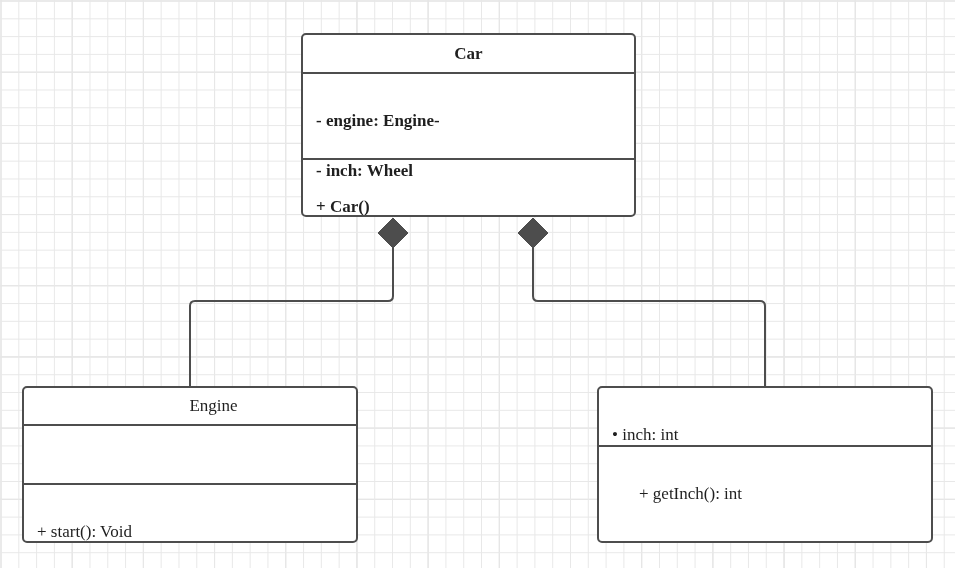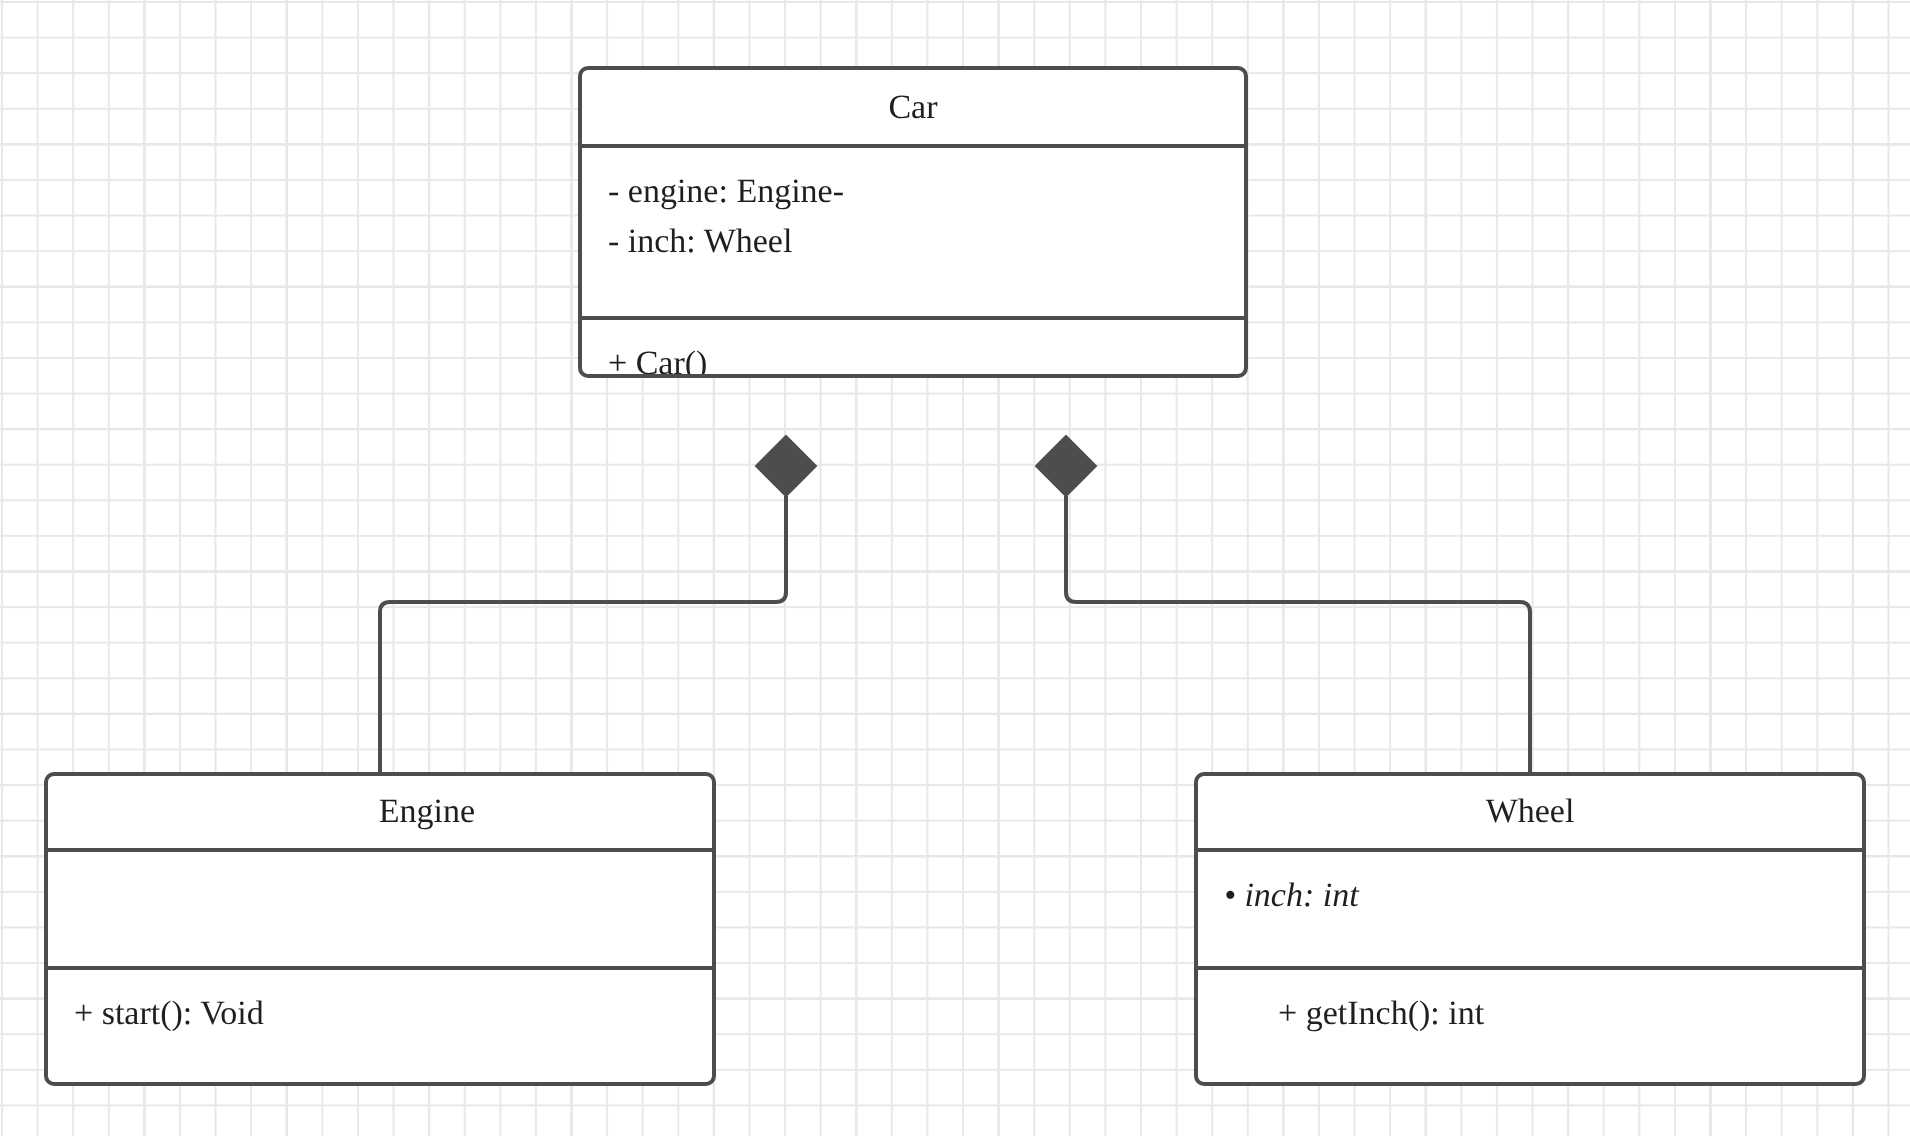--- a/index.html
+++ b/index.html
@@ -59,31 +59,33 @@
     font-size: 17px;
     color: #1f1f1f;
     padding: 9px 13px 0 13px;
   }
   .compartment.divided {
     border-bottom: 2px solid #4d4d4d;
   }
   .member {
     line-height: 25px;
     white-space: pre;
+    margin-top: 25px;
   }
   .compartment.empty {
     padding: 0;
   }
 
   
   #class-car {
-    left: 289px;
+    left: 301px;
     top: 33px;
     width: 335px;
-    height: 156px;
+    height: 184px;
+    font-weight: bold;
   }
   #class-car .class-name { height: 39px; }
   #class-car .attrs { height: 86px; }
   #class-car .ops { height: 55px; }
 
   
   #class-engine {
     left: 22px;
     top: 386px;
     width: 336px;
@@ -94,21 +96,21 @@
   #class-engine .ops { height: 58px; border-radius: 22px; }
 
   
   #class-wheel {
     left: 597px;
     top: 386px;
     width: 336px;
     height: 157px;
   }
   #class-wheel .class-name { height: 38px; }
-  #class-wheel .attrs { height: 59px; font-style: italic; }
+  #class-wheel .attrs { height: 59px; }
   #class-wheel .ops { height: 58px; padding-left: 40px; }
 </style>
 </head>
 <body>
 
 <div id="canvas">
 
   <svg id="edge-layer" width="955" height="568" viewBox="0 0 955 568">
 
     <path d="M 393 248 L 393 296 Q 393 301 388 301 L 195 301 Q 190 301 190 306 L 190 386" fill="none" stroke="#4d4d4d" stroke-width="2"></path>
@@ -132,21 +134,20 @@
 
   <div class="uml-class" id="class-engine">
     <div class="class-name">Engine</div>
     <div class="compartment attrs divided empty"></div>
     <div class="compartment ops">
       <div class="member">+ start(): Void</div>
     </div>
   </div>
 
   <div class="uml-class" id="class-wheel">
-    <div class="class-name">Wheel</div>
     <div class="compartment attrs divided">
       <div class="member">• inch: int</div>
     </div>
     <div class="compartment ops">
       <div class="member">+ getInch(): int</div>
     </div>
   </div>
 
 </div>
 

